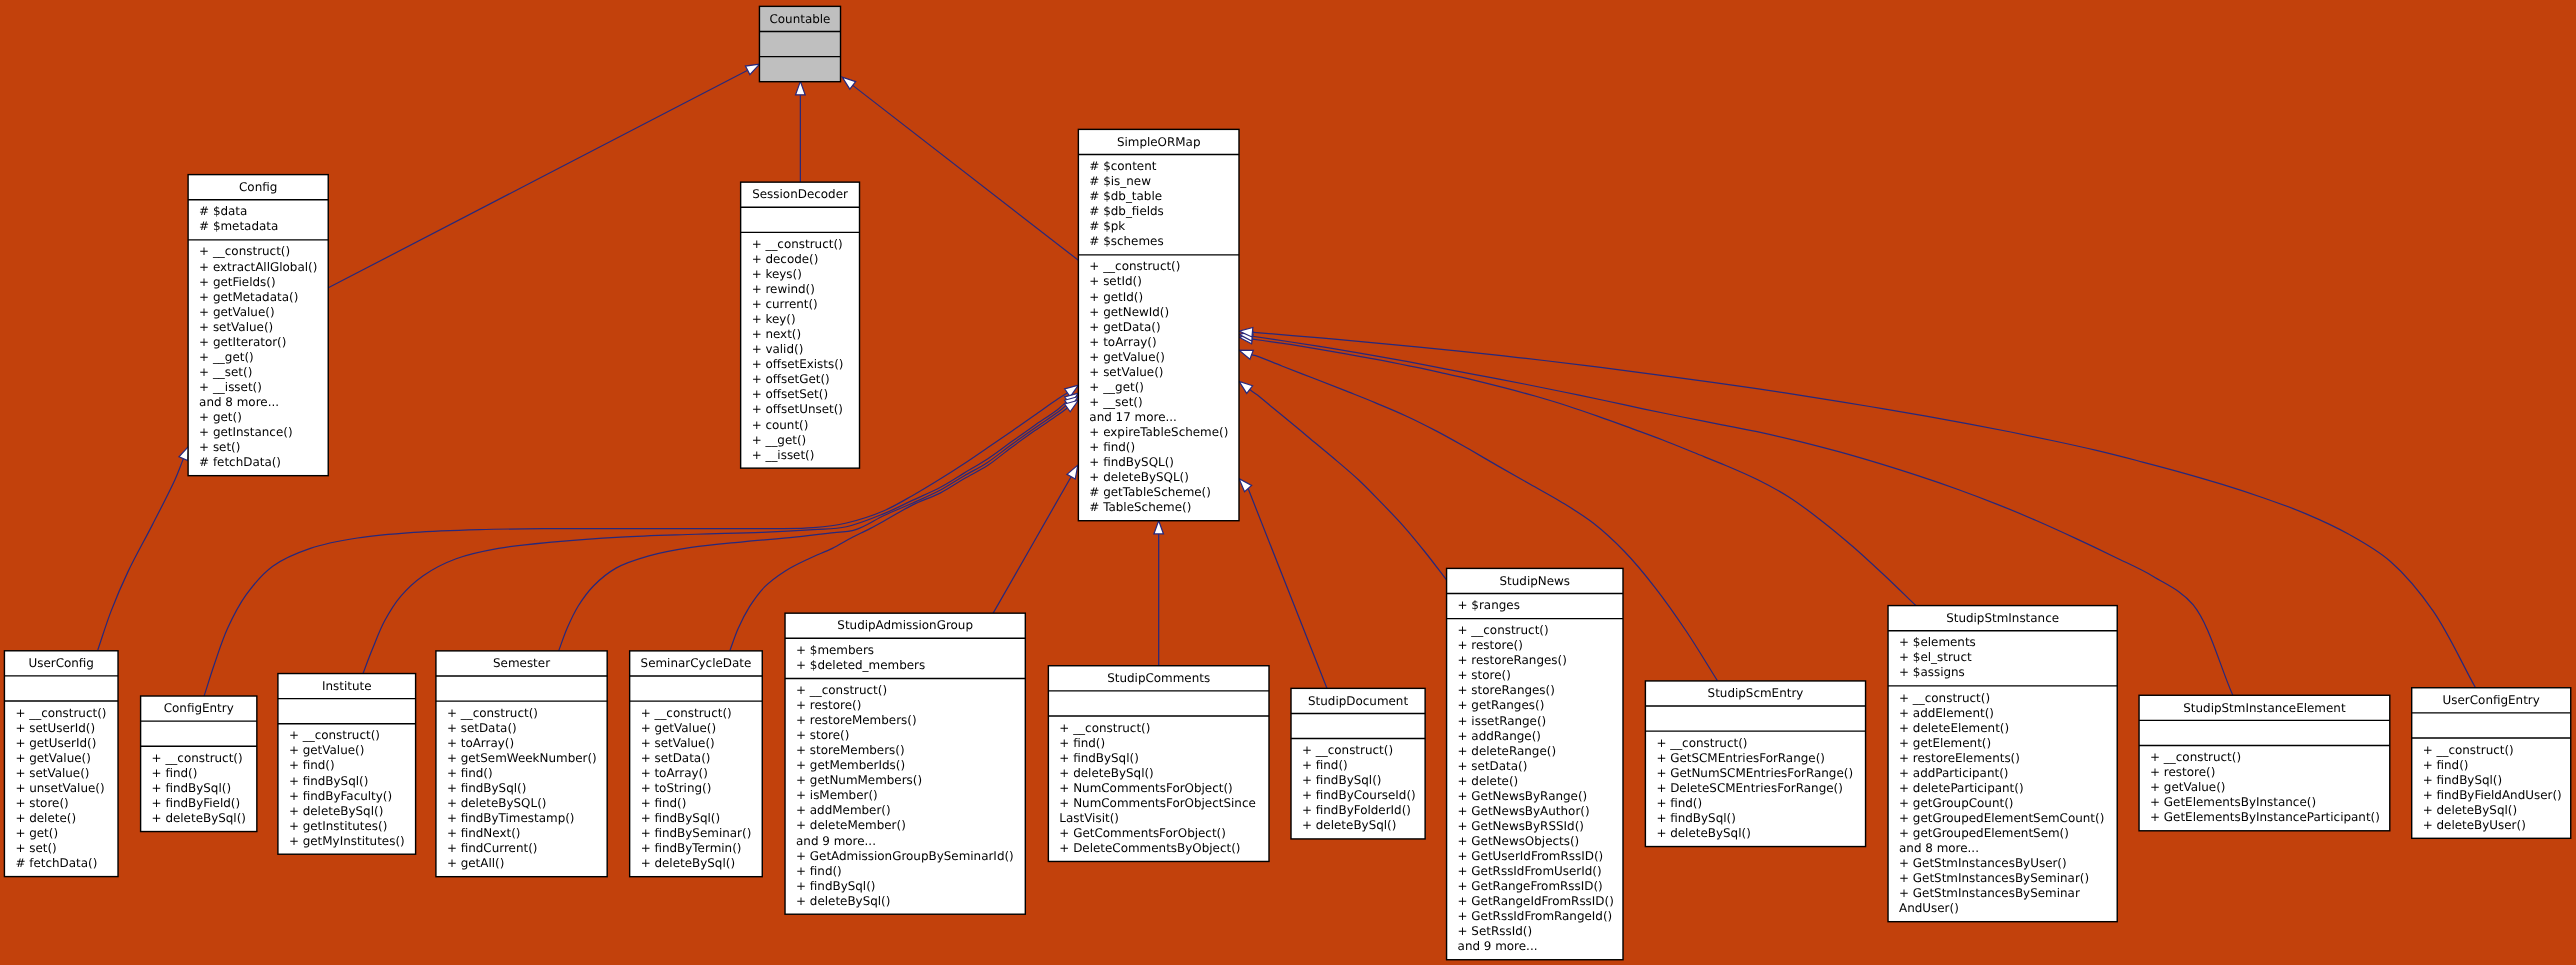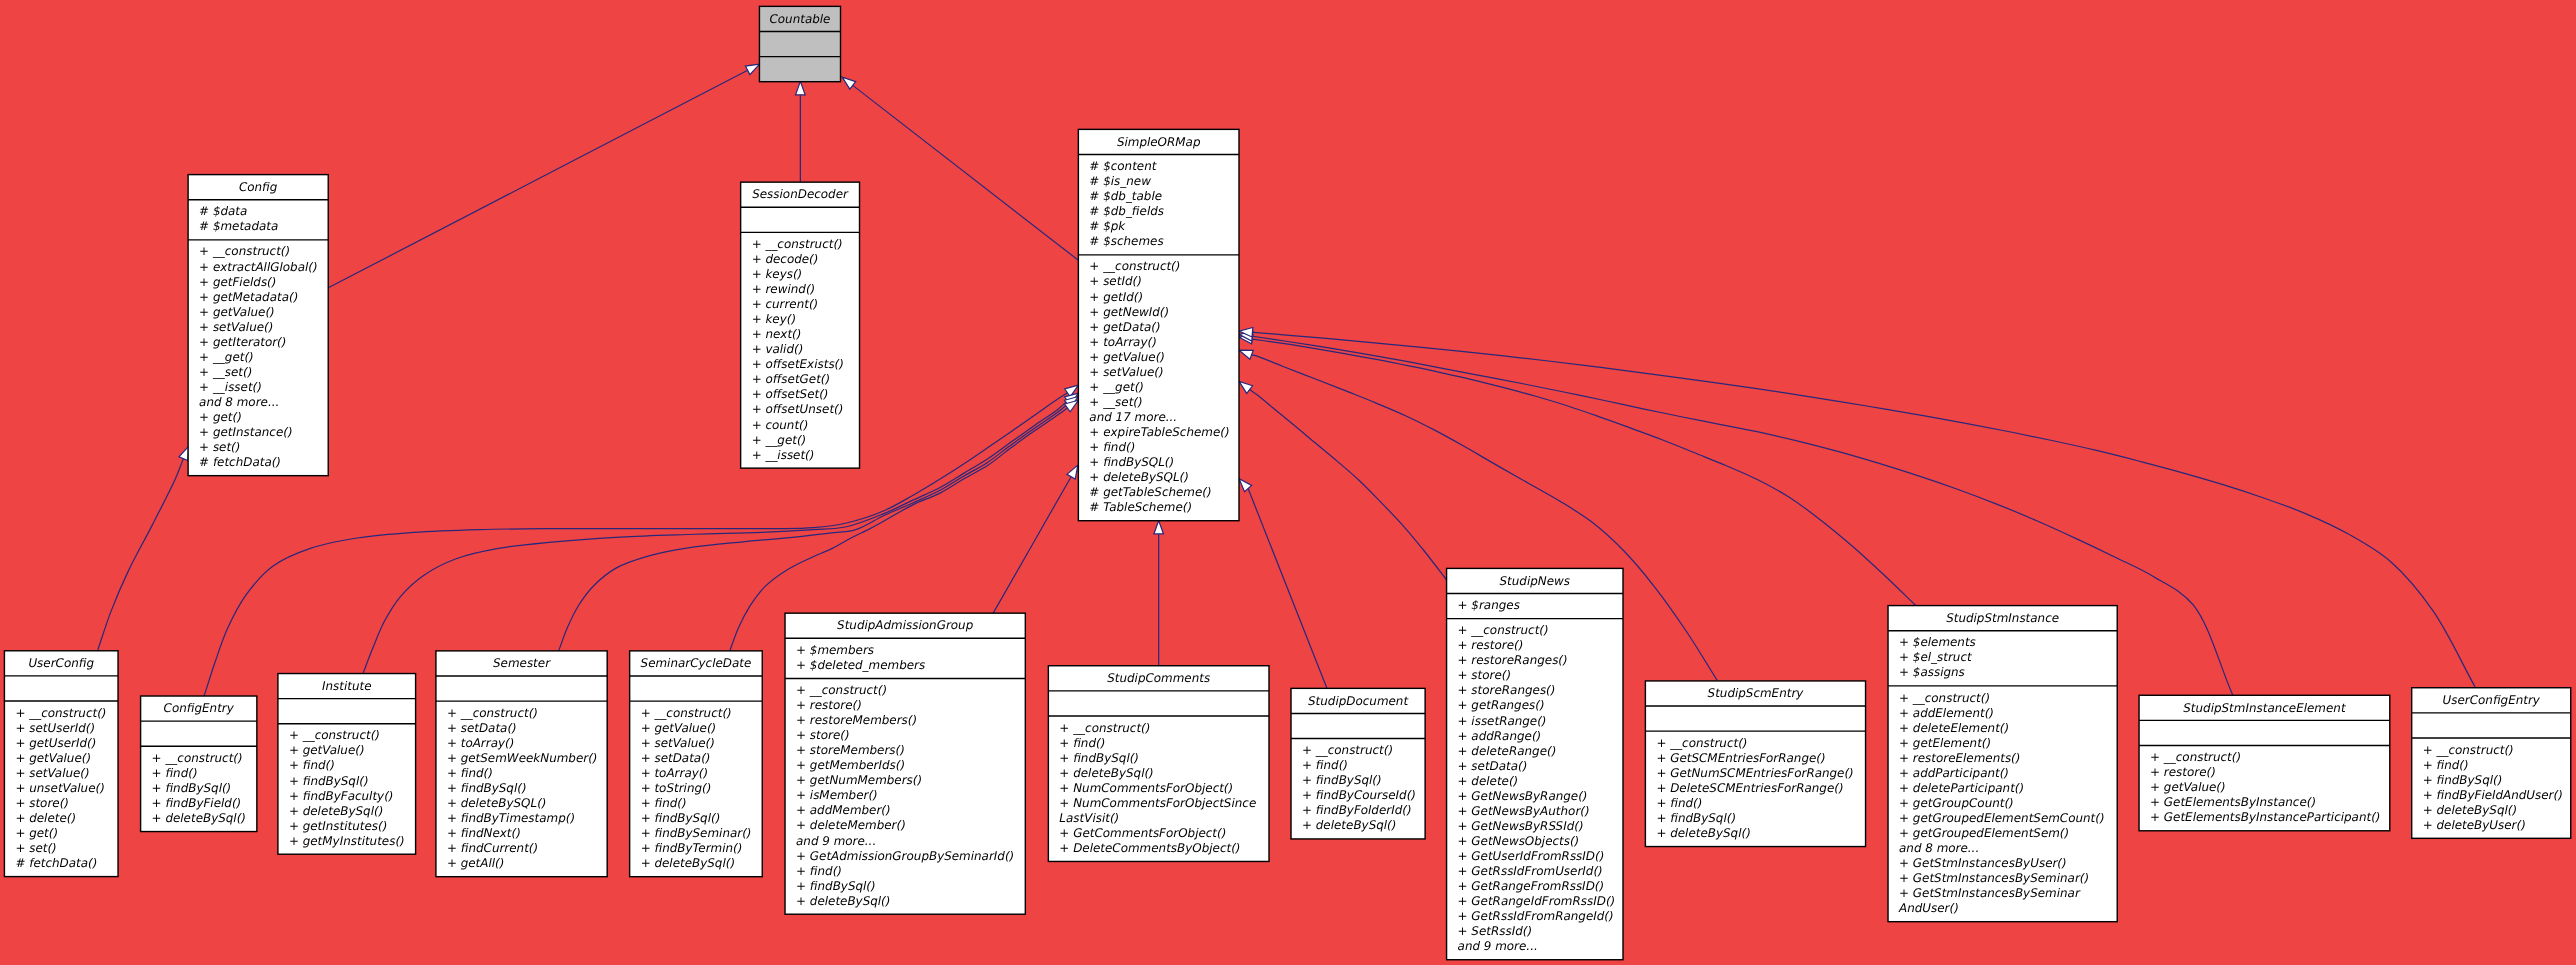--- a/index.html
+++ b/index.html
@@ -1,17 +1,17 @@
 <!DOCTYPE html>
 <html style="font-size:15px"><head>
 <meta charset="utf-8">
 <title>Graphical Class Hierarchy</title>
 <style>
   html,body{margin:0;padding:0;background:#ffffff;}
-  #diagram{position:relative;width:2576px;height:966px;background:#ef4444;overflow:hidden;font-style:italic;}
+  #diagram{position:relative;width:2576px;height:966px;background:#c2410c;overflow:hidden;}
   #svgroot{position:absolute;left:0;top:0;shape-rendering:geometricPrecision;text-rendering:geometricPrecision;}
   .cls-box{stroke:#000000;stroke-width:1.5;}
   .cls-sep{stroke:#000000;stroke-width:1.5;}
   .cls-title{font-family:"DejaVu Sans",sans-serif;font-size:12.7px;fill:#000000;text-anchor:middle;}
   .cls-line{font-family:"DejaVu Sans",sans-serif;font-size:12.7px;fill:#000000;}
   .edge{fill:none;stroke:#27287c;stroke-width:1.3;}
   .arrow{fill:#ffffff;stroke:#27287c;stroke-width:1.3;stroke-linejoin:miter;}
 </style>
 </head>
 <body>

